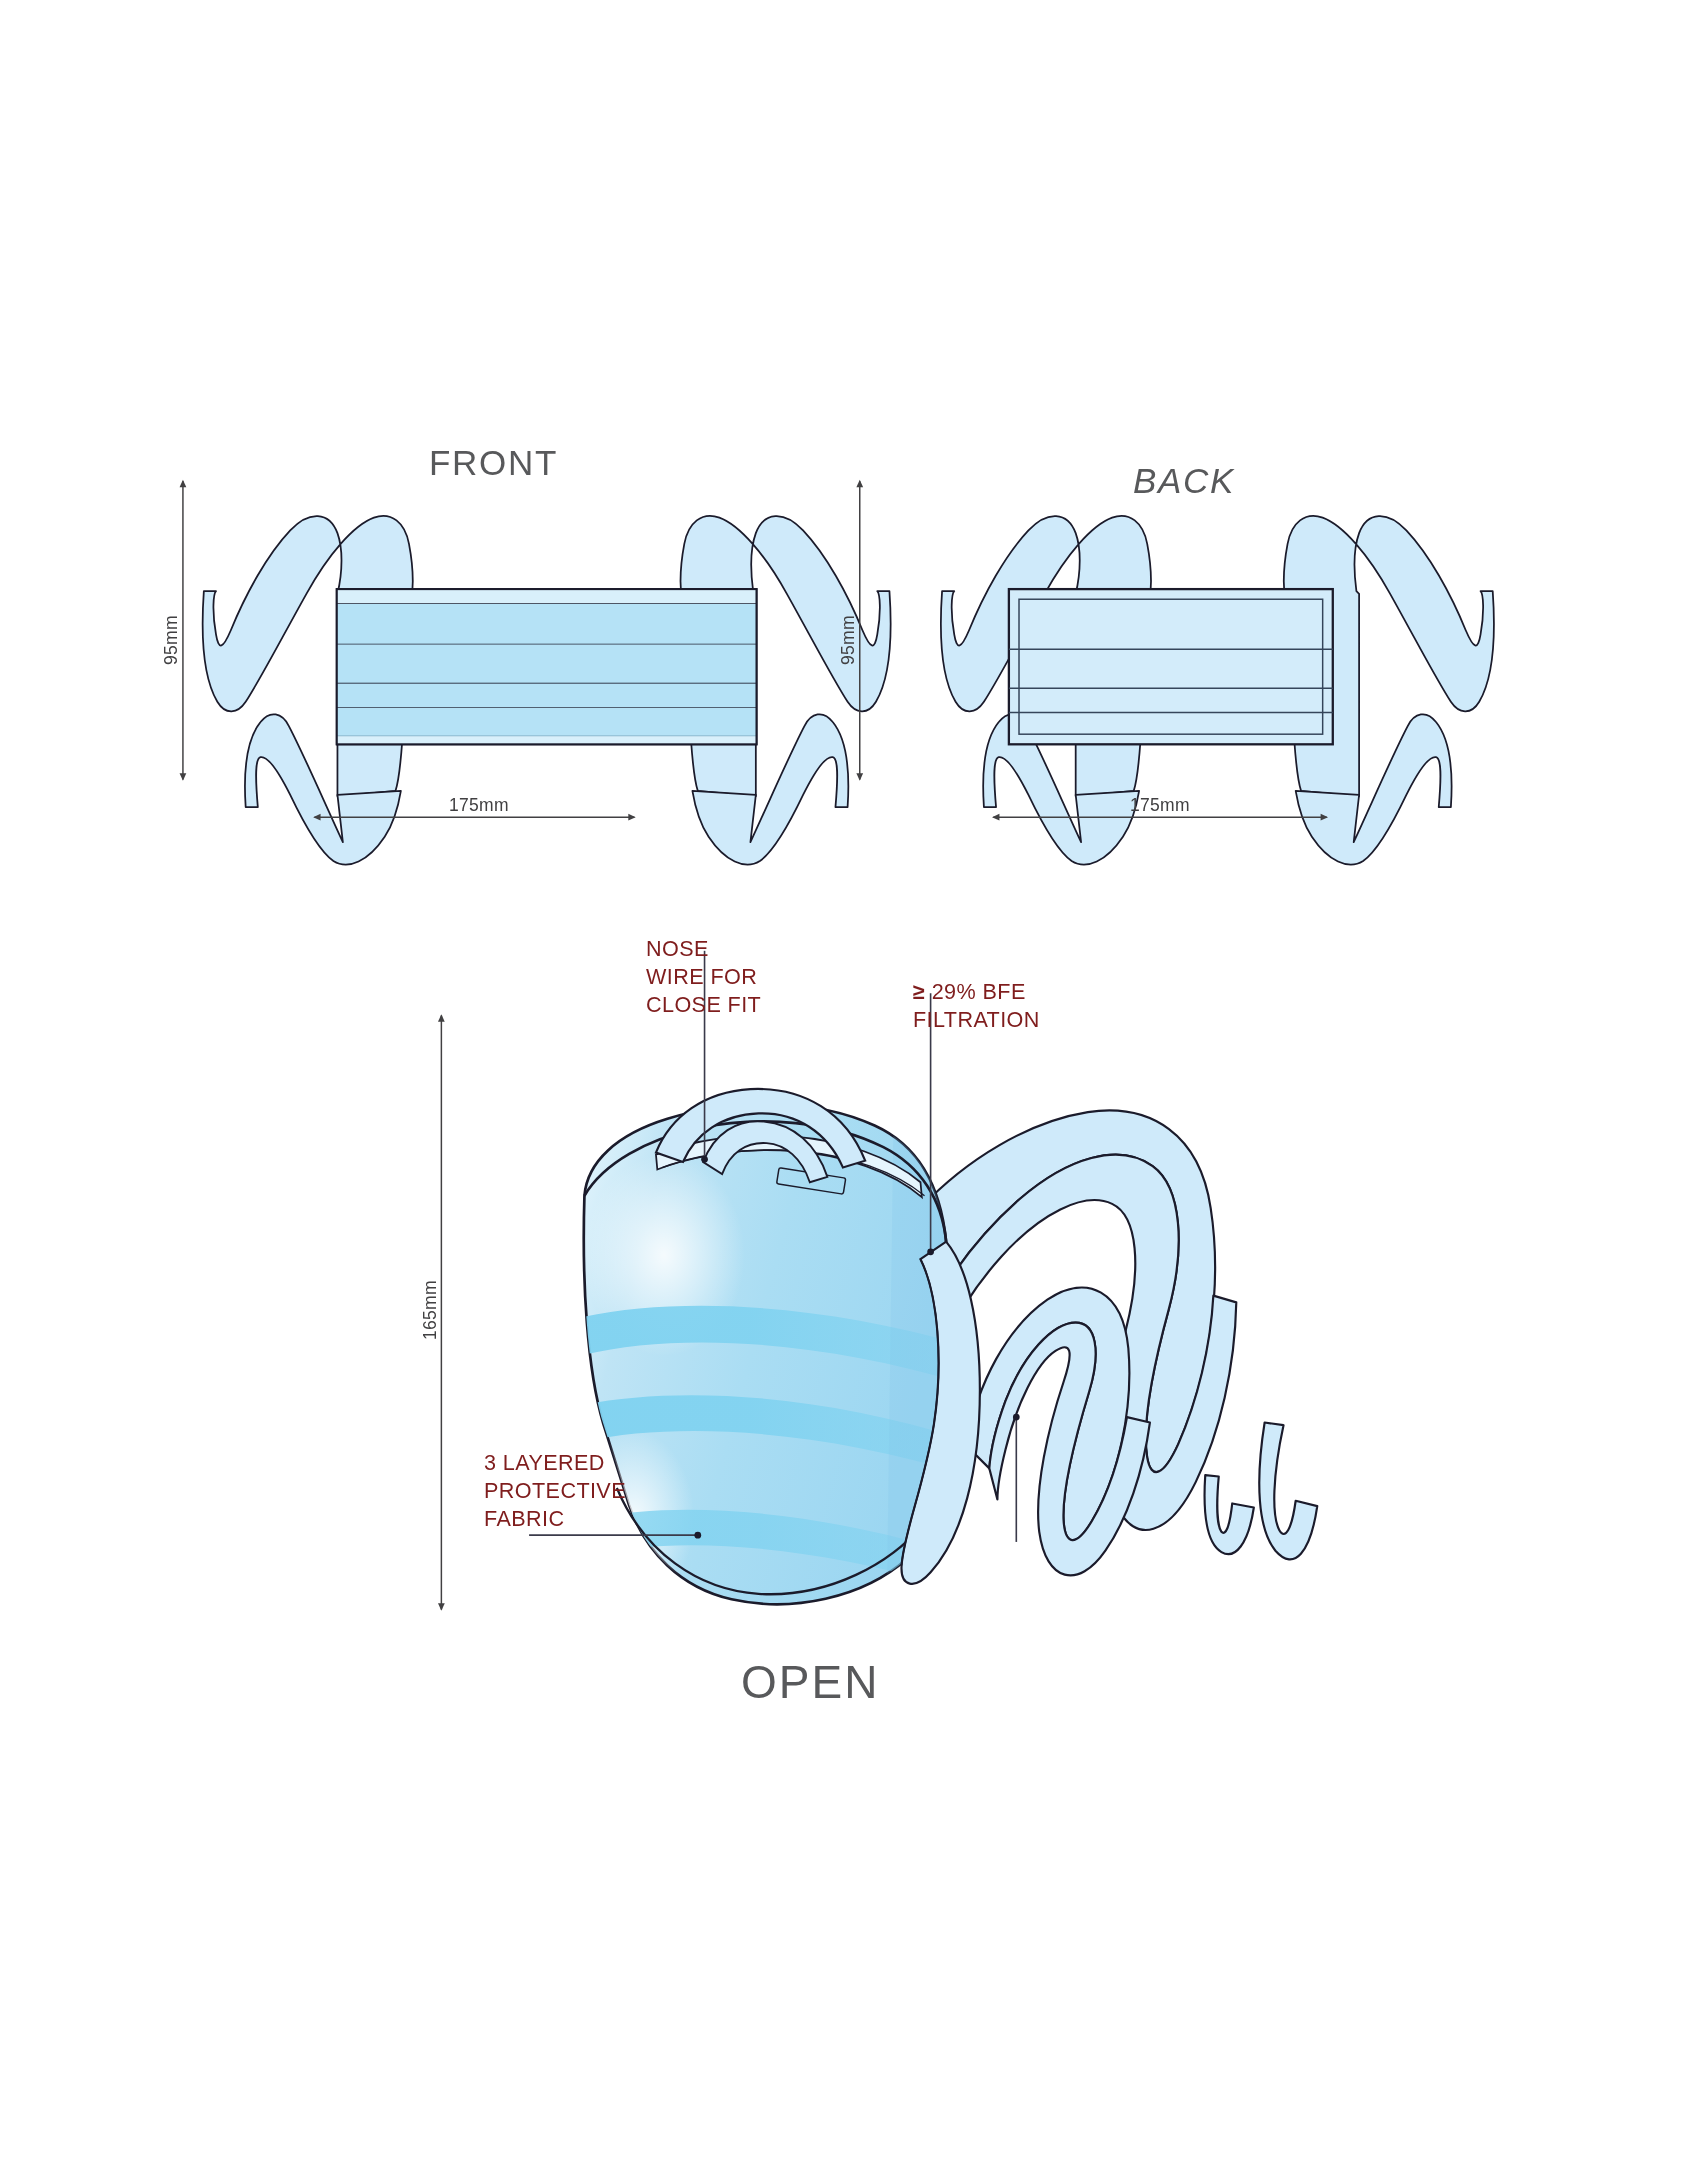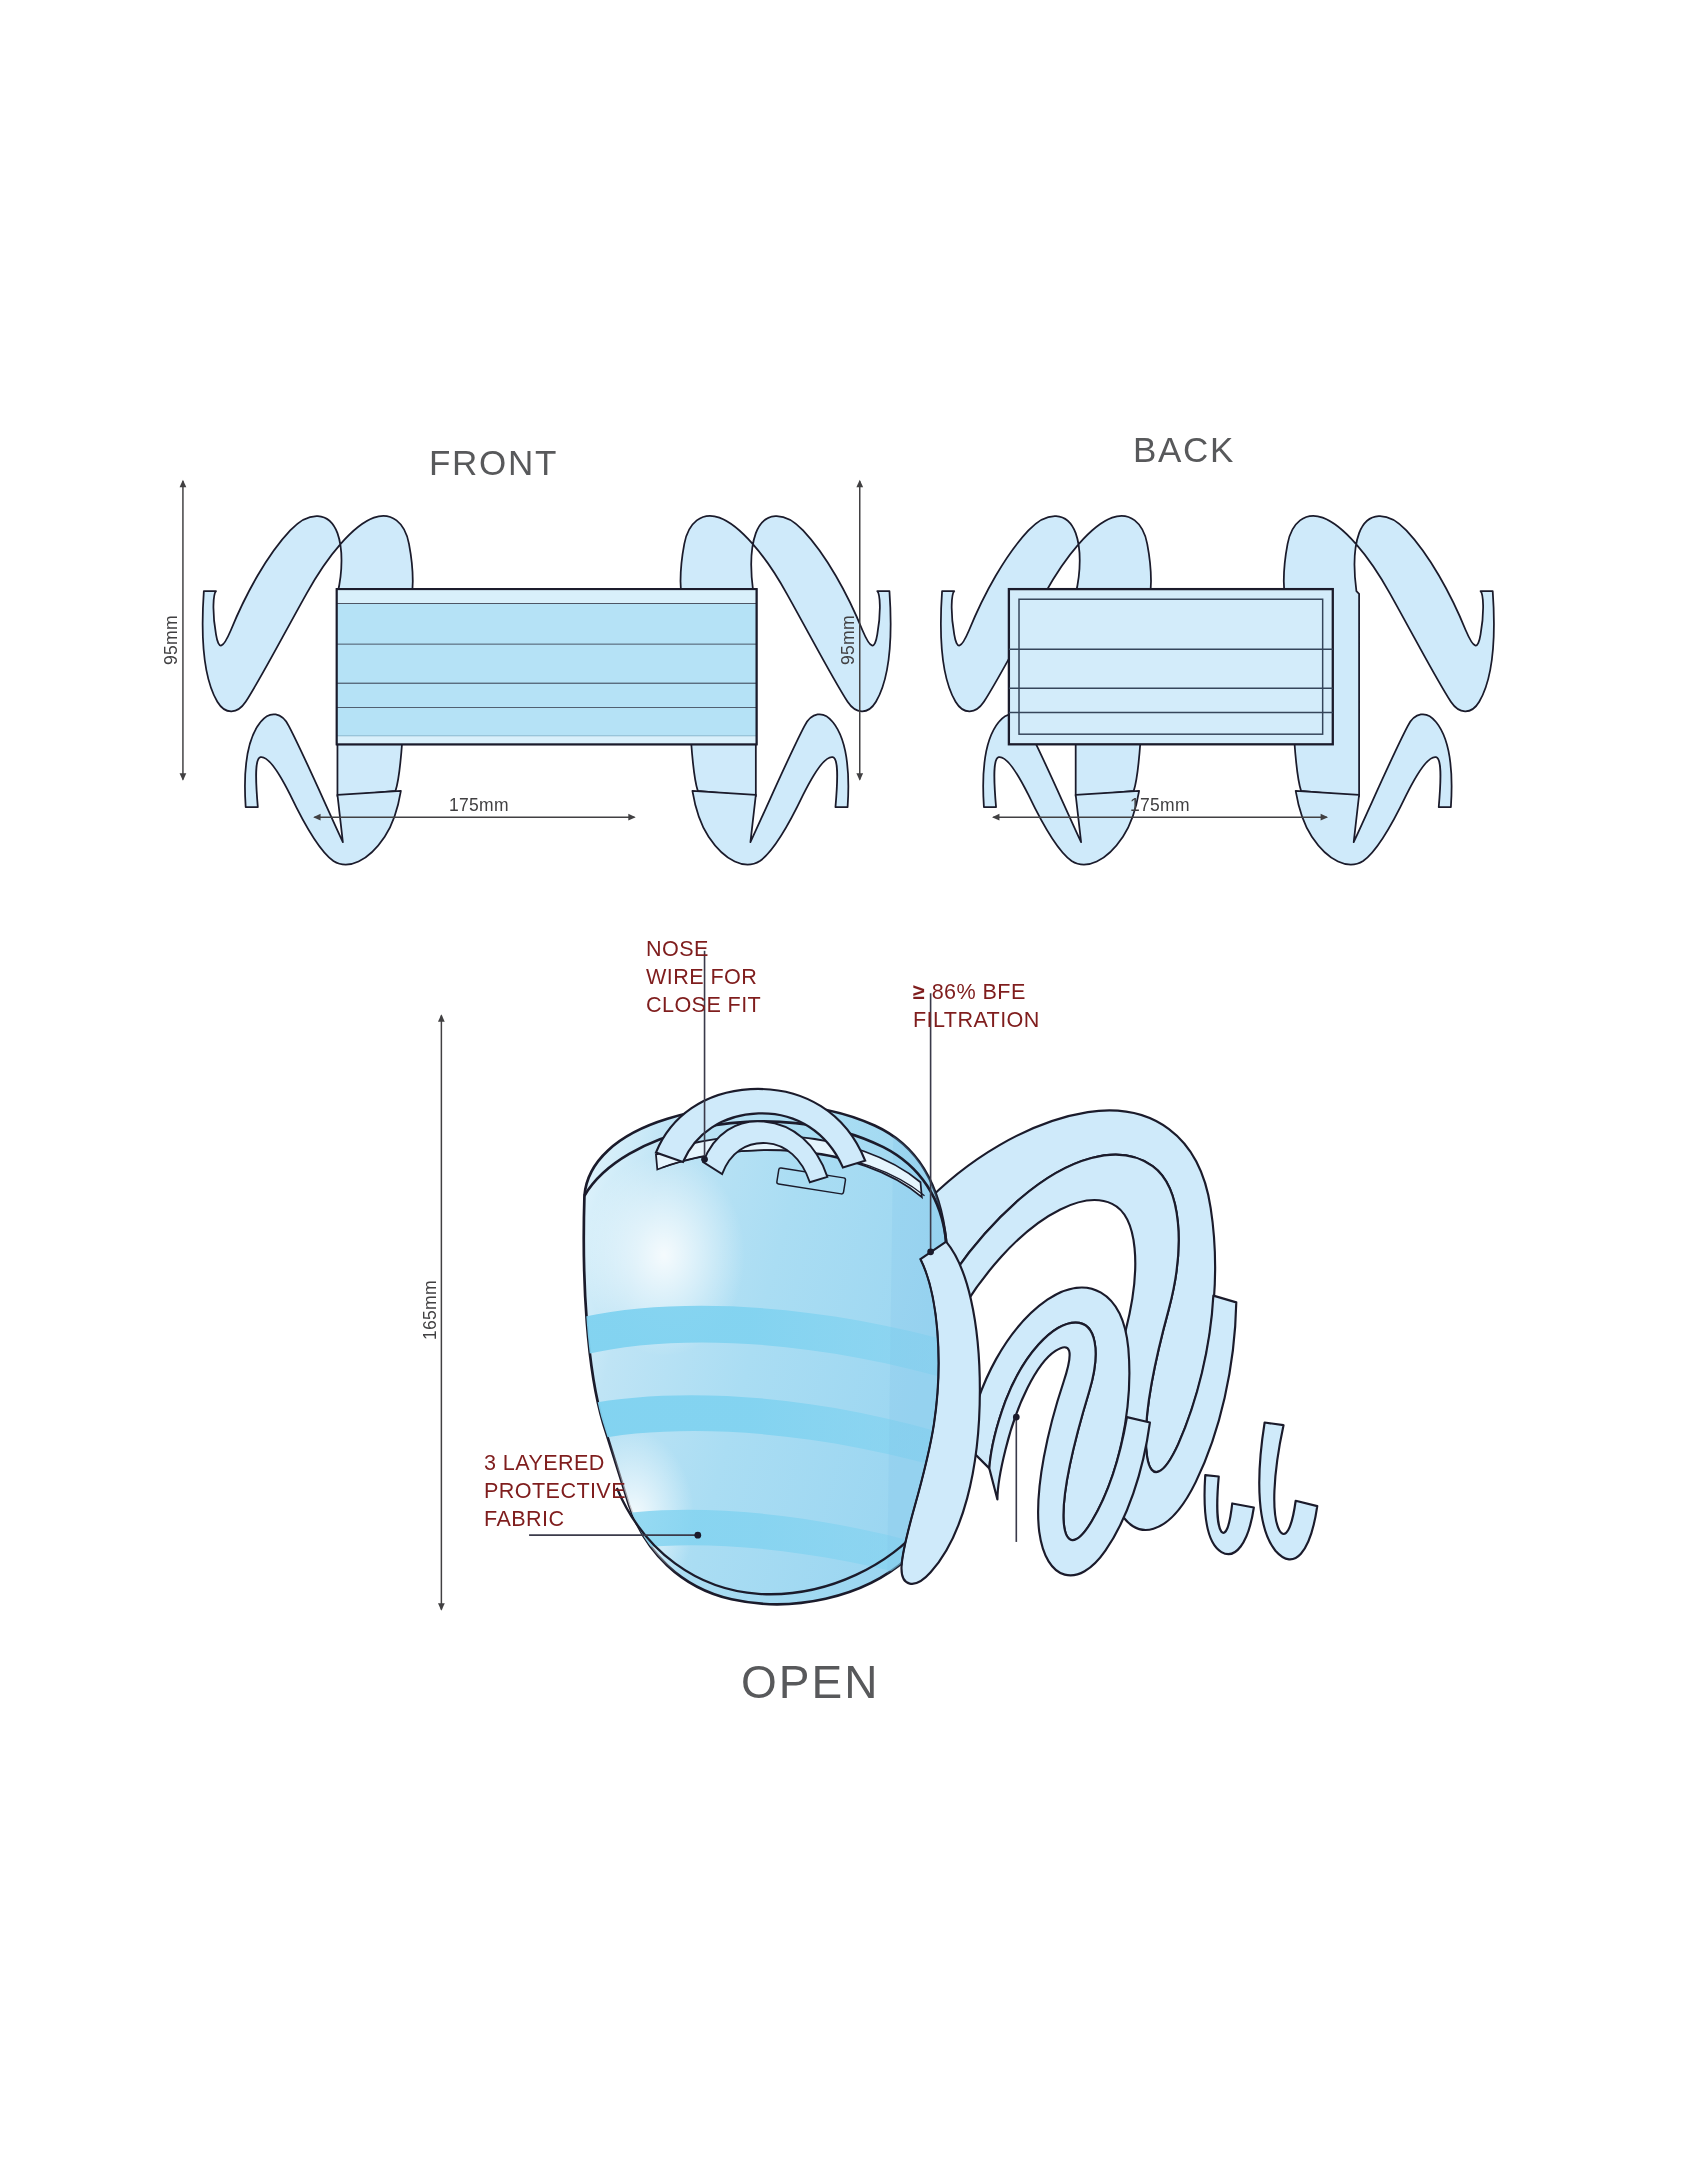--- a/index.html
+++ b/index.html
@@ -417,39 +417,39 @@
         <circle cx="1000" cy="2275" r="5" fill="#1b1b2b" stroke="none"></circle>
 
         <line x1="1472" y1="2100" x2="1472" y2="2285"></line>
         <circle cx="1472" cy="2100" r="5" fill="#1b1b2b" stroke="none"></circle>
       </g>
     </g>
   </svg>
 
   <div class="view-title" style="left:406px;top:443px;">FRONT</div>
 
-  <div class="view-title" style="left:1110px;top:430px;">BACK</div>
+  <div class="view-title" style="left:1110px;top:461px;font-style:italic;">BACK</div>
 
   <div class="view-title" style="left:718px;top:1655px;font-size:46px;letter-spacing:2px;">OPEN</div>
 
   <div class="dim-label vert" style="left:138px;top:665px;">95mm</div>
 
   <div class="dim-label" style="left:426px;top:795px;">175mm</div>
 
   <div class="dim-label vert" style="left:815px;top:665px;">95mm</div>
 
   <div class="dim-label" style="left:1107px;top:795px;">175mm</div>
 
   <div class="dim-label vert" style="left:397px;top:1340px;">165mm</div>
 
   <div class="callout" style="left:623px;top:935px;">NOSE
 WIRE FOR
 CLOSE FIT</div>
 
-  <div class="callout" style="left:890px;top:978px;"><span class="ge">≥</span><span> 86% BFE
+  <div class="callout" style="left:890px;top:978px;"><span class="ge">≥</span><span> 29% BFE
 FILTRATION</span></div>
 
   <div class="callout" style="left:461px;top:1449px;">3 LAYERED
 PROTECTIVE
 FABRIC</div>
 
 
 </div>
 
 

